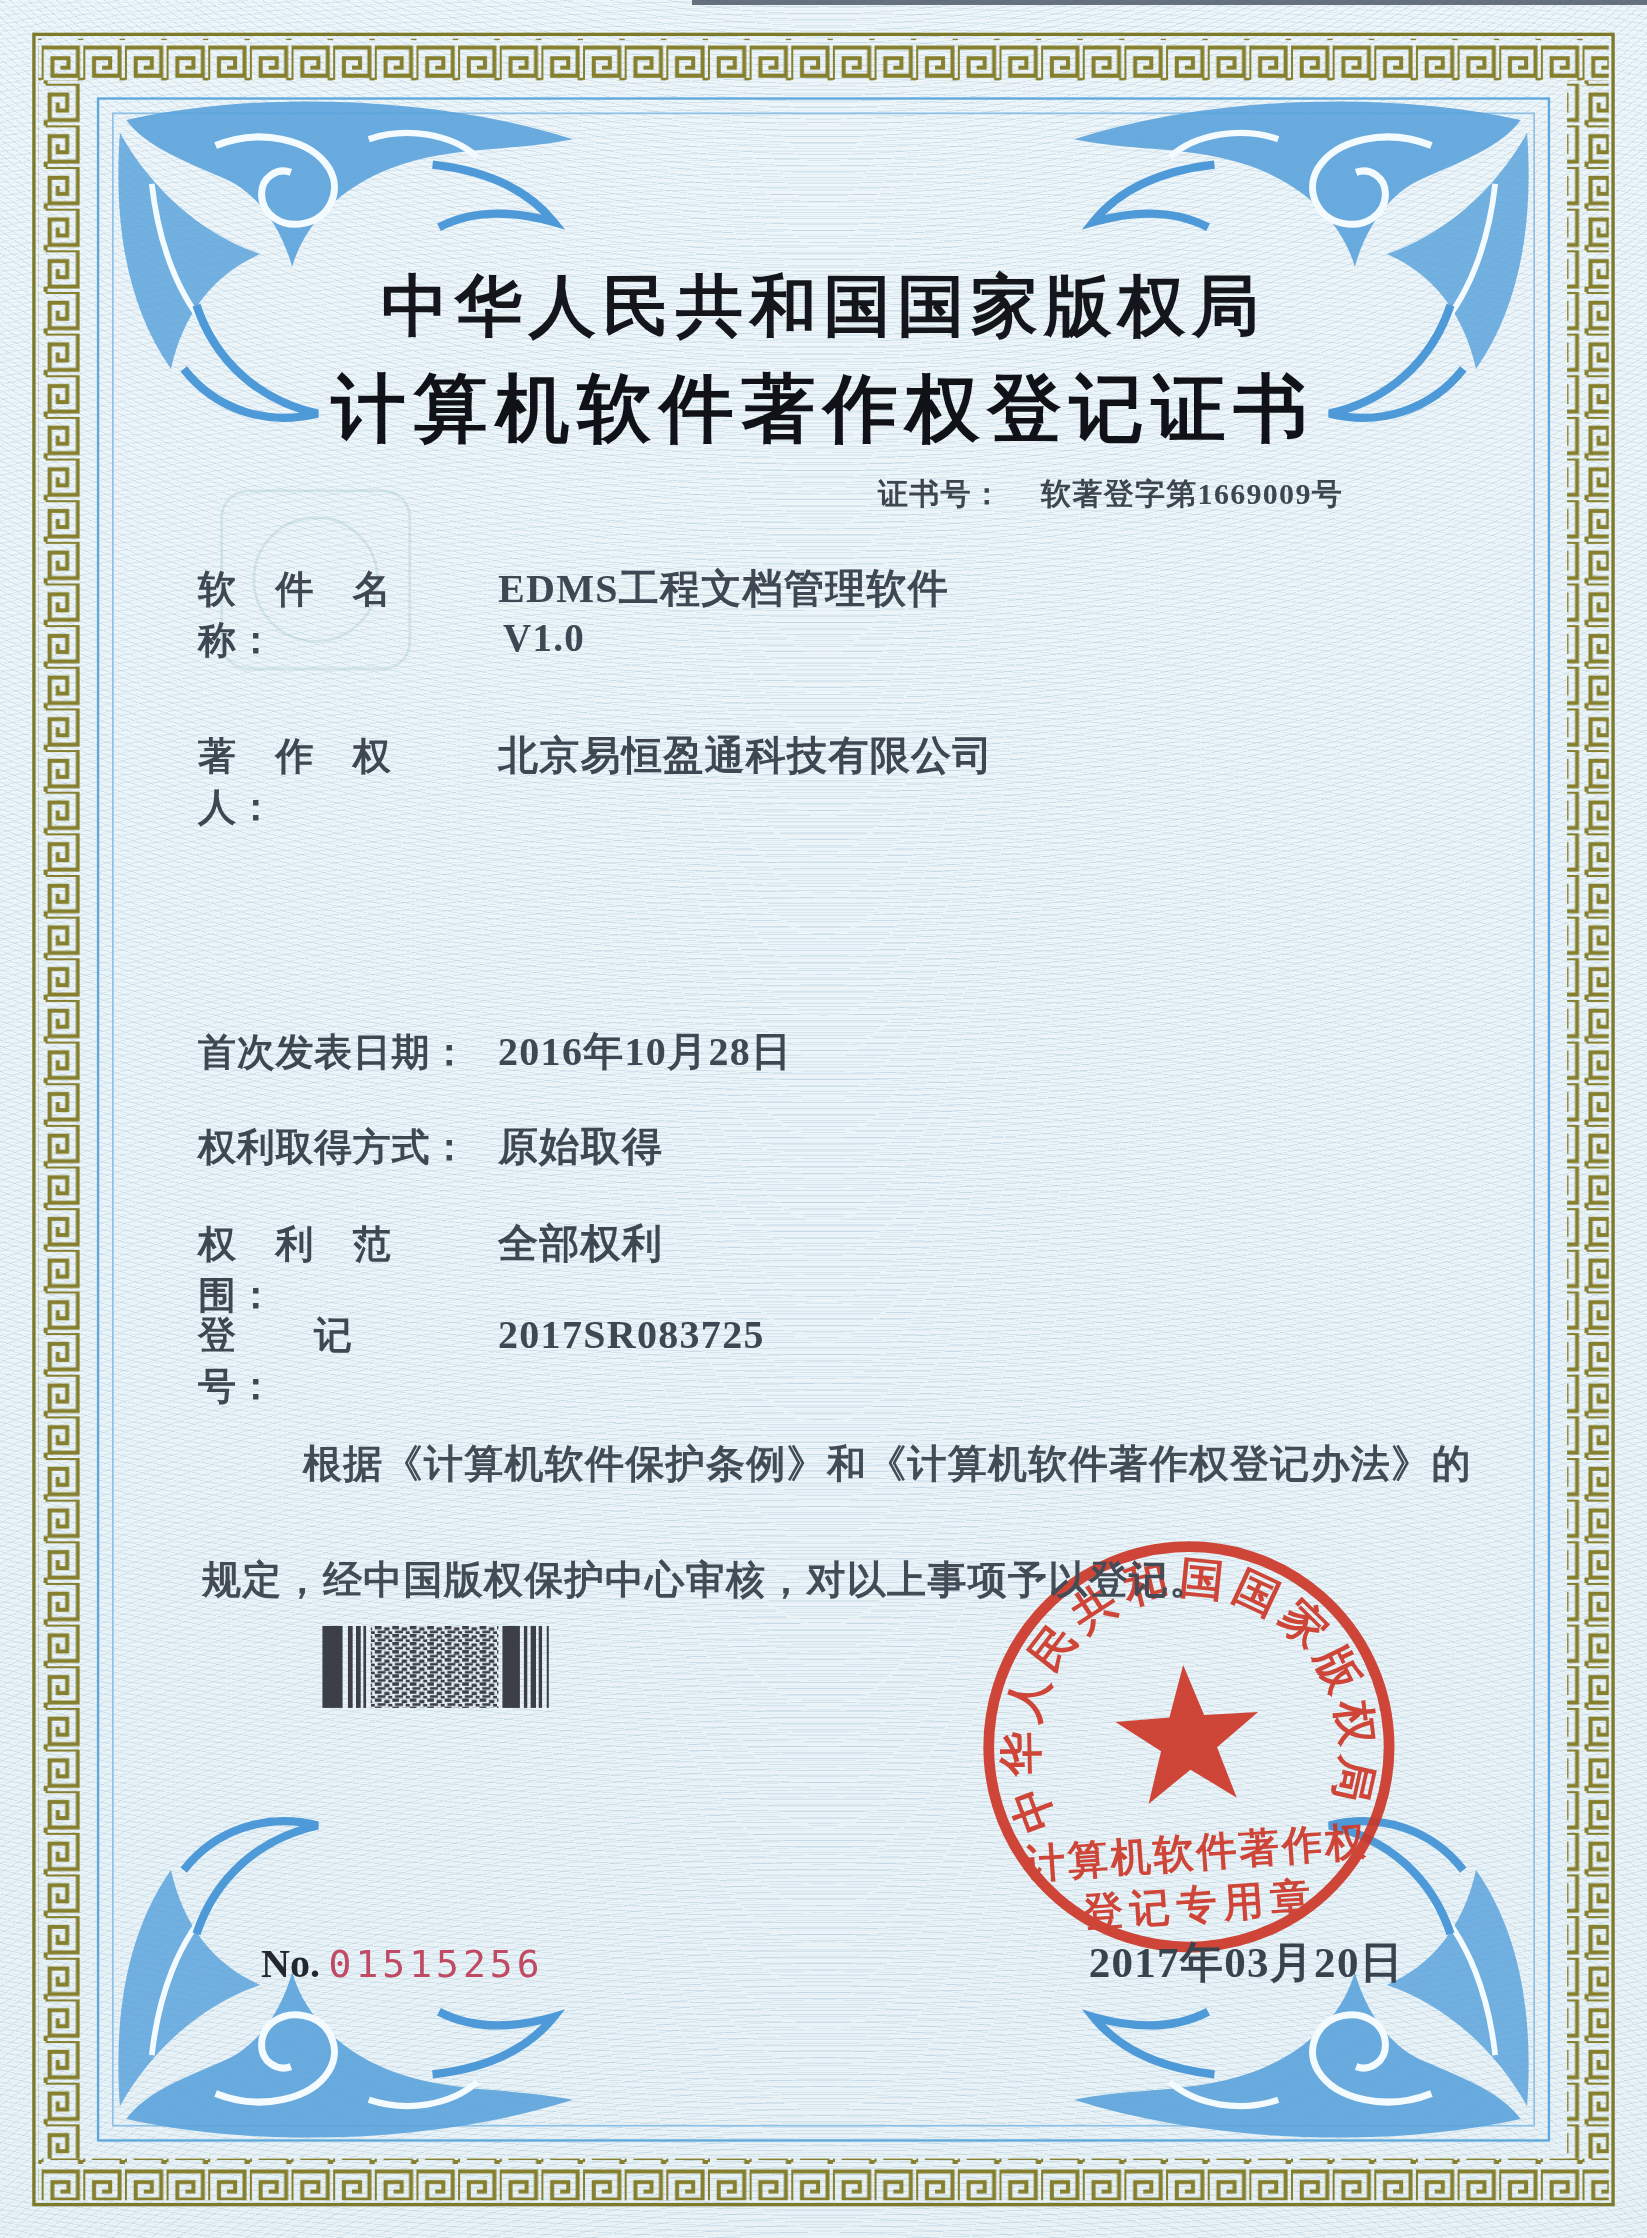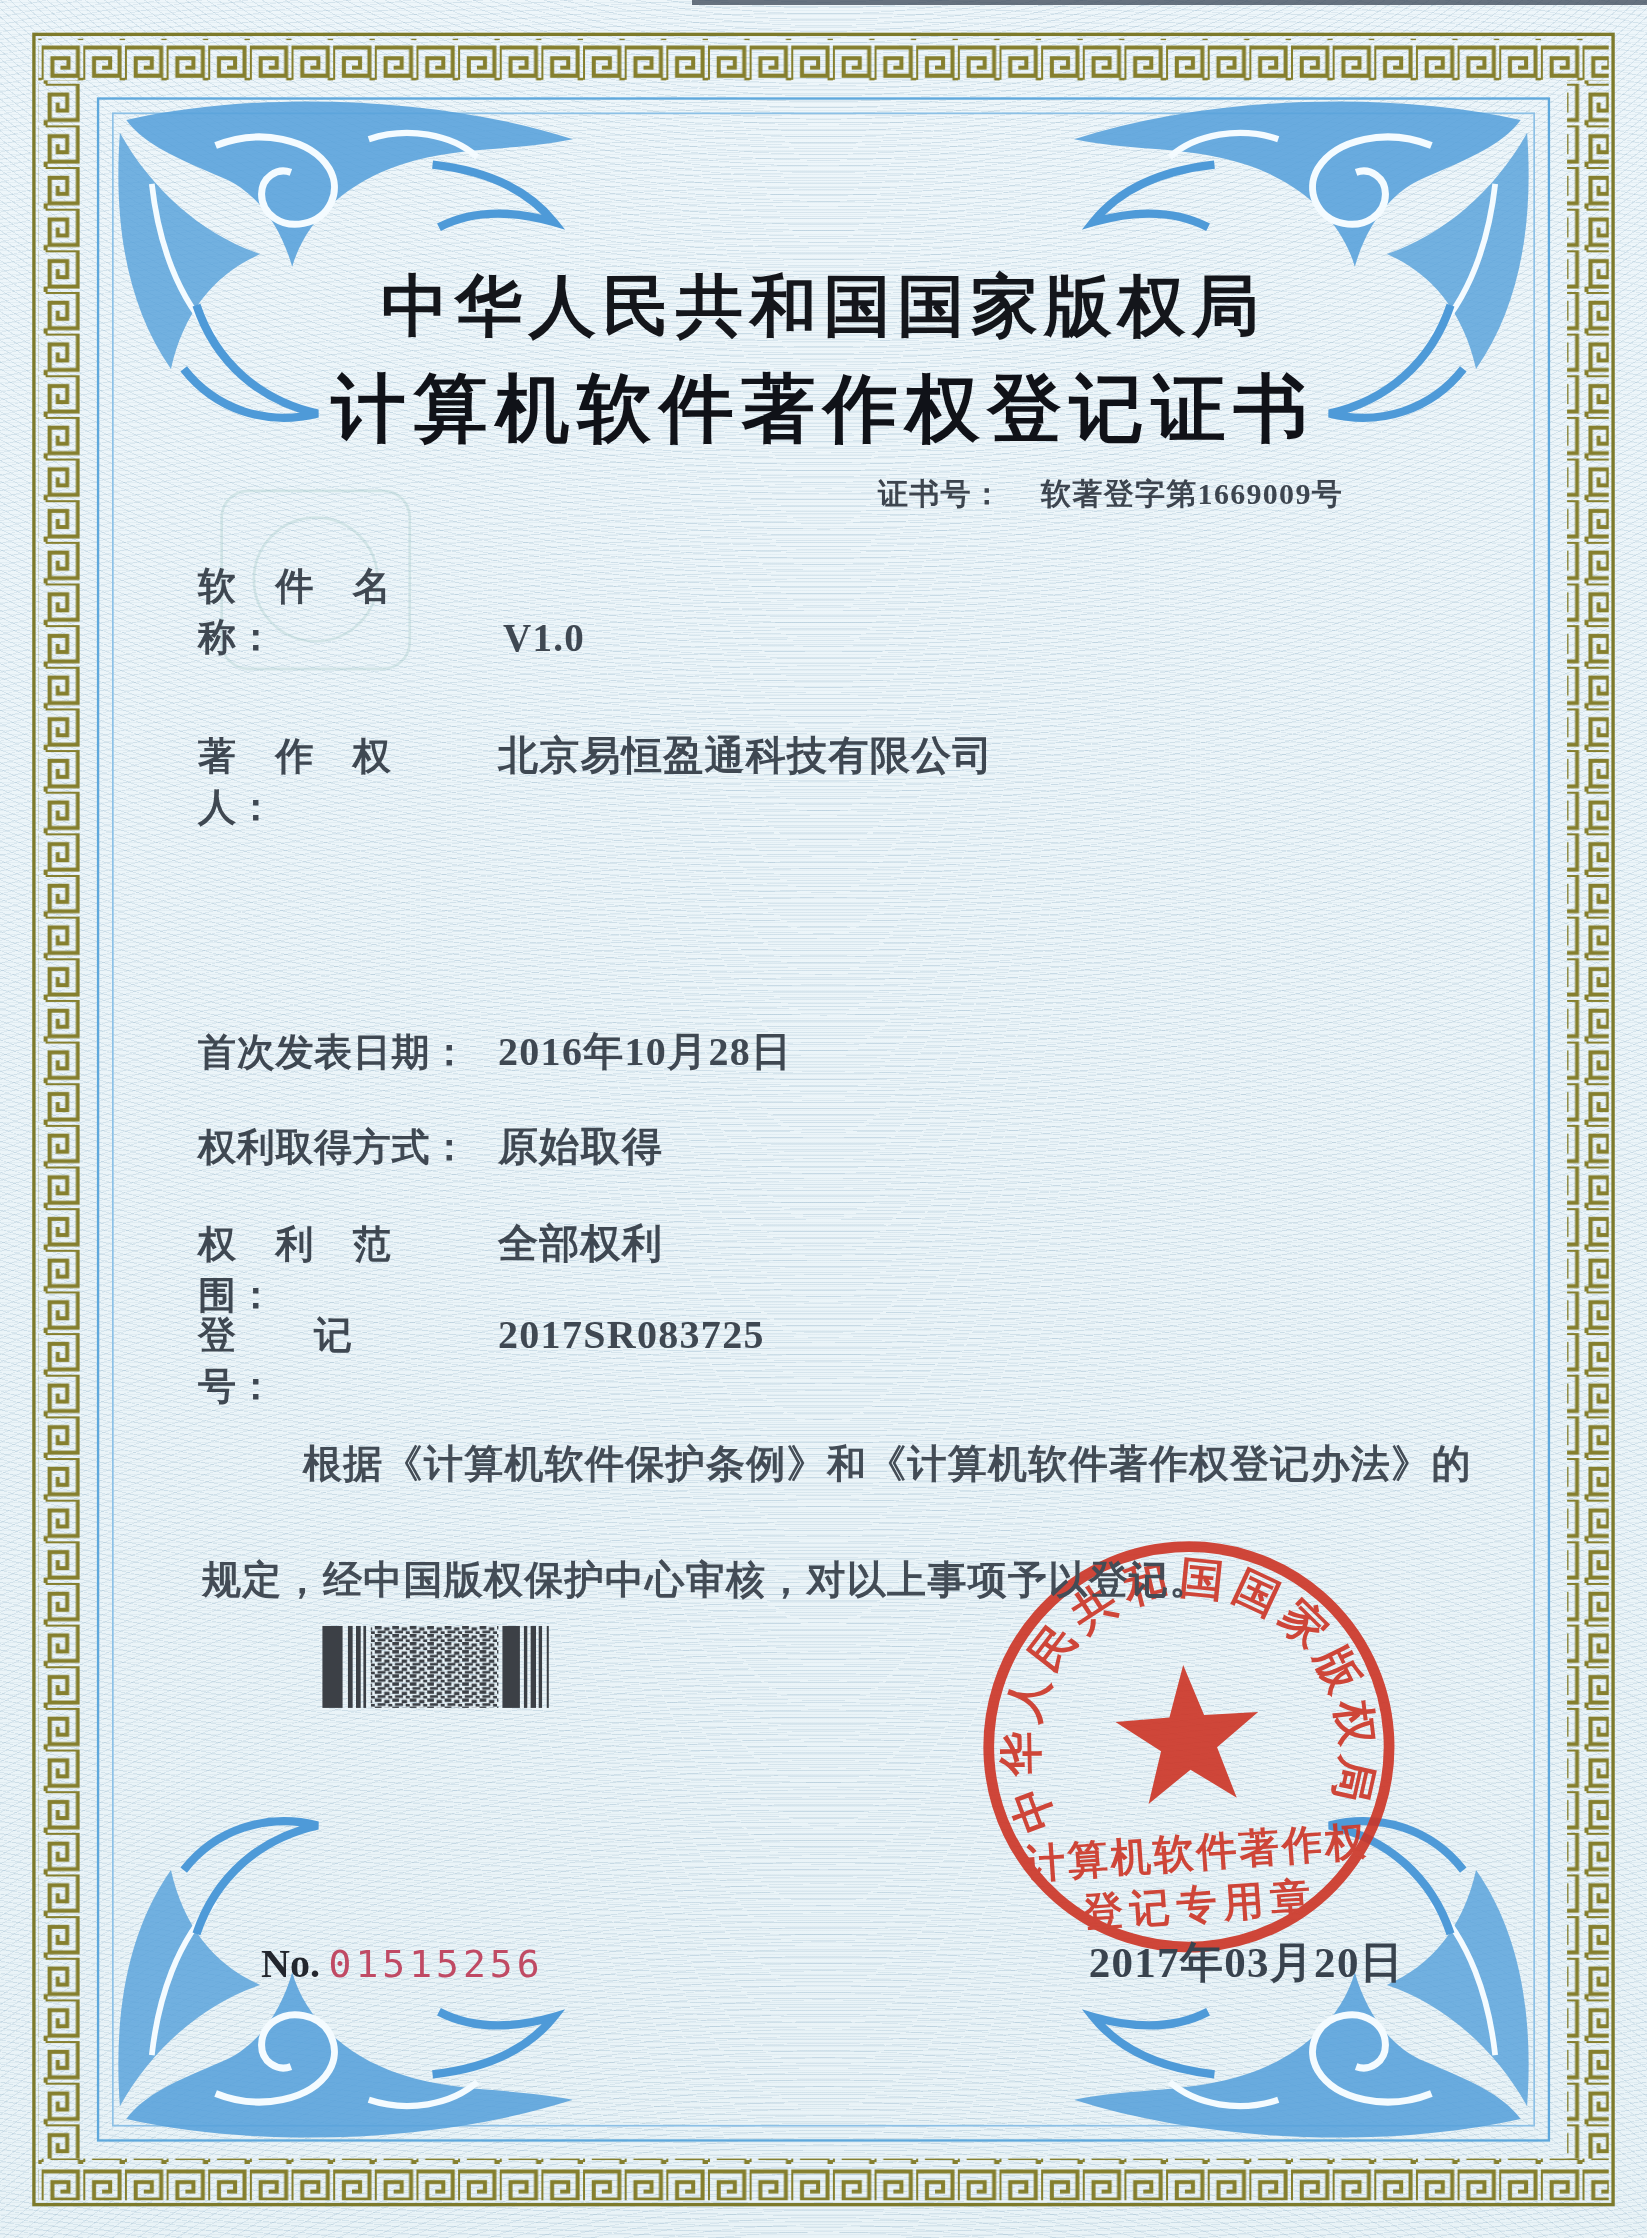--- a/index.html
+++ b/index.html
@@ -136,20 +136,21 @@
   <div class="textlayer">
     <div class="authority">中华人民共和国国家版权局</div>
     <div class="cert-title">计算机软件著作权登记证书</div>
 
     <div class="cert-no">
       <span>证书号：</span><span class="gap"></span><span>软著登字第1669009号</span>
     </div>
 
     <div class="row" style="top:561px">
       <span class="lbl">软　件　名　称：</span>
+      <span class="val">EDMS工程文档管理软件</span>
     </div>
     <div class="val2">V1.0</div>
 
     <div class="row" style="top:728px">
       <span class="lbl">著　作　权　人：</span>
       <span class="val">北京易恒盈通科技有限公司</span>
     </div>
     <div class="row" style="top:902px">
     </div>
     <div class="row" style="top:1024px">

